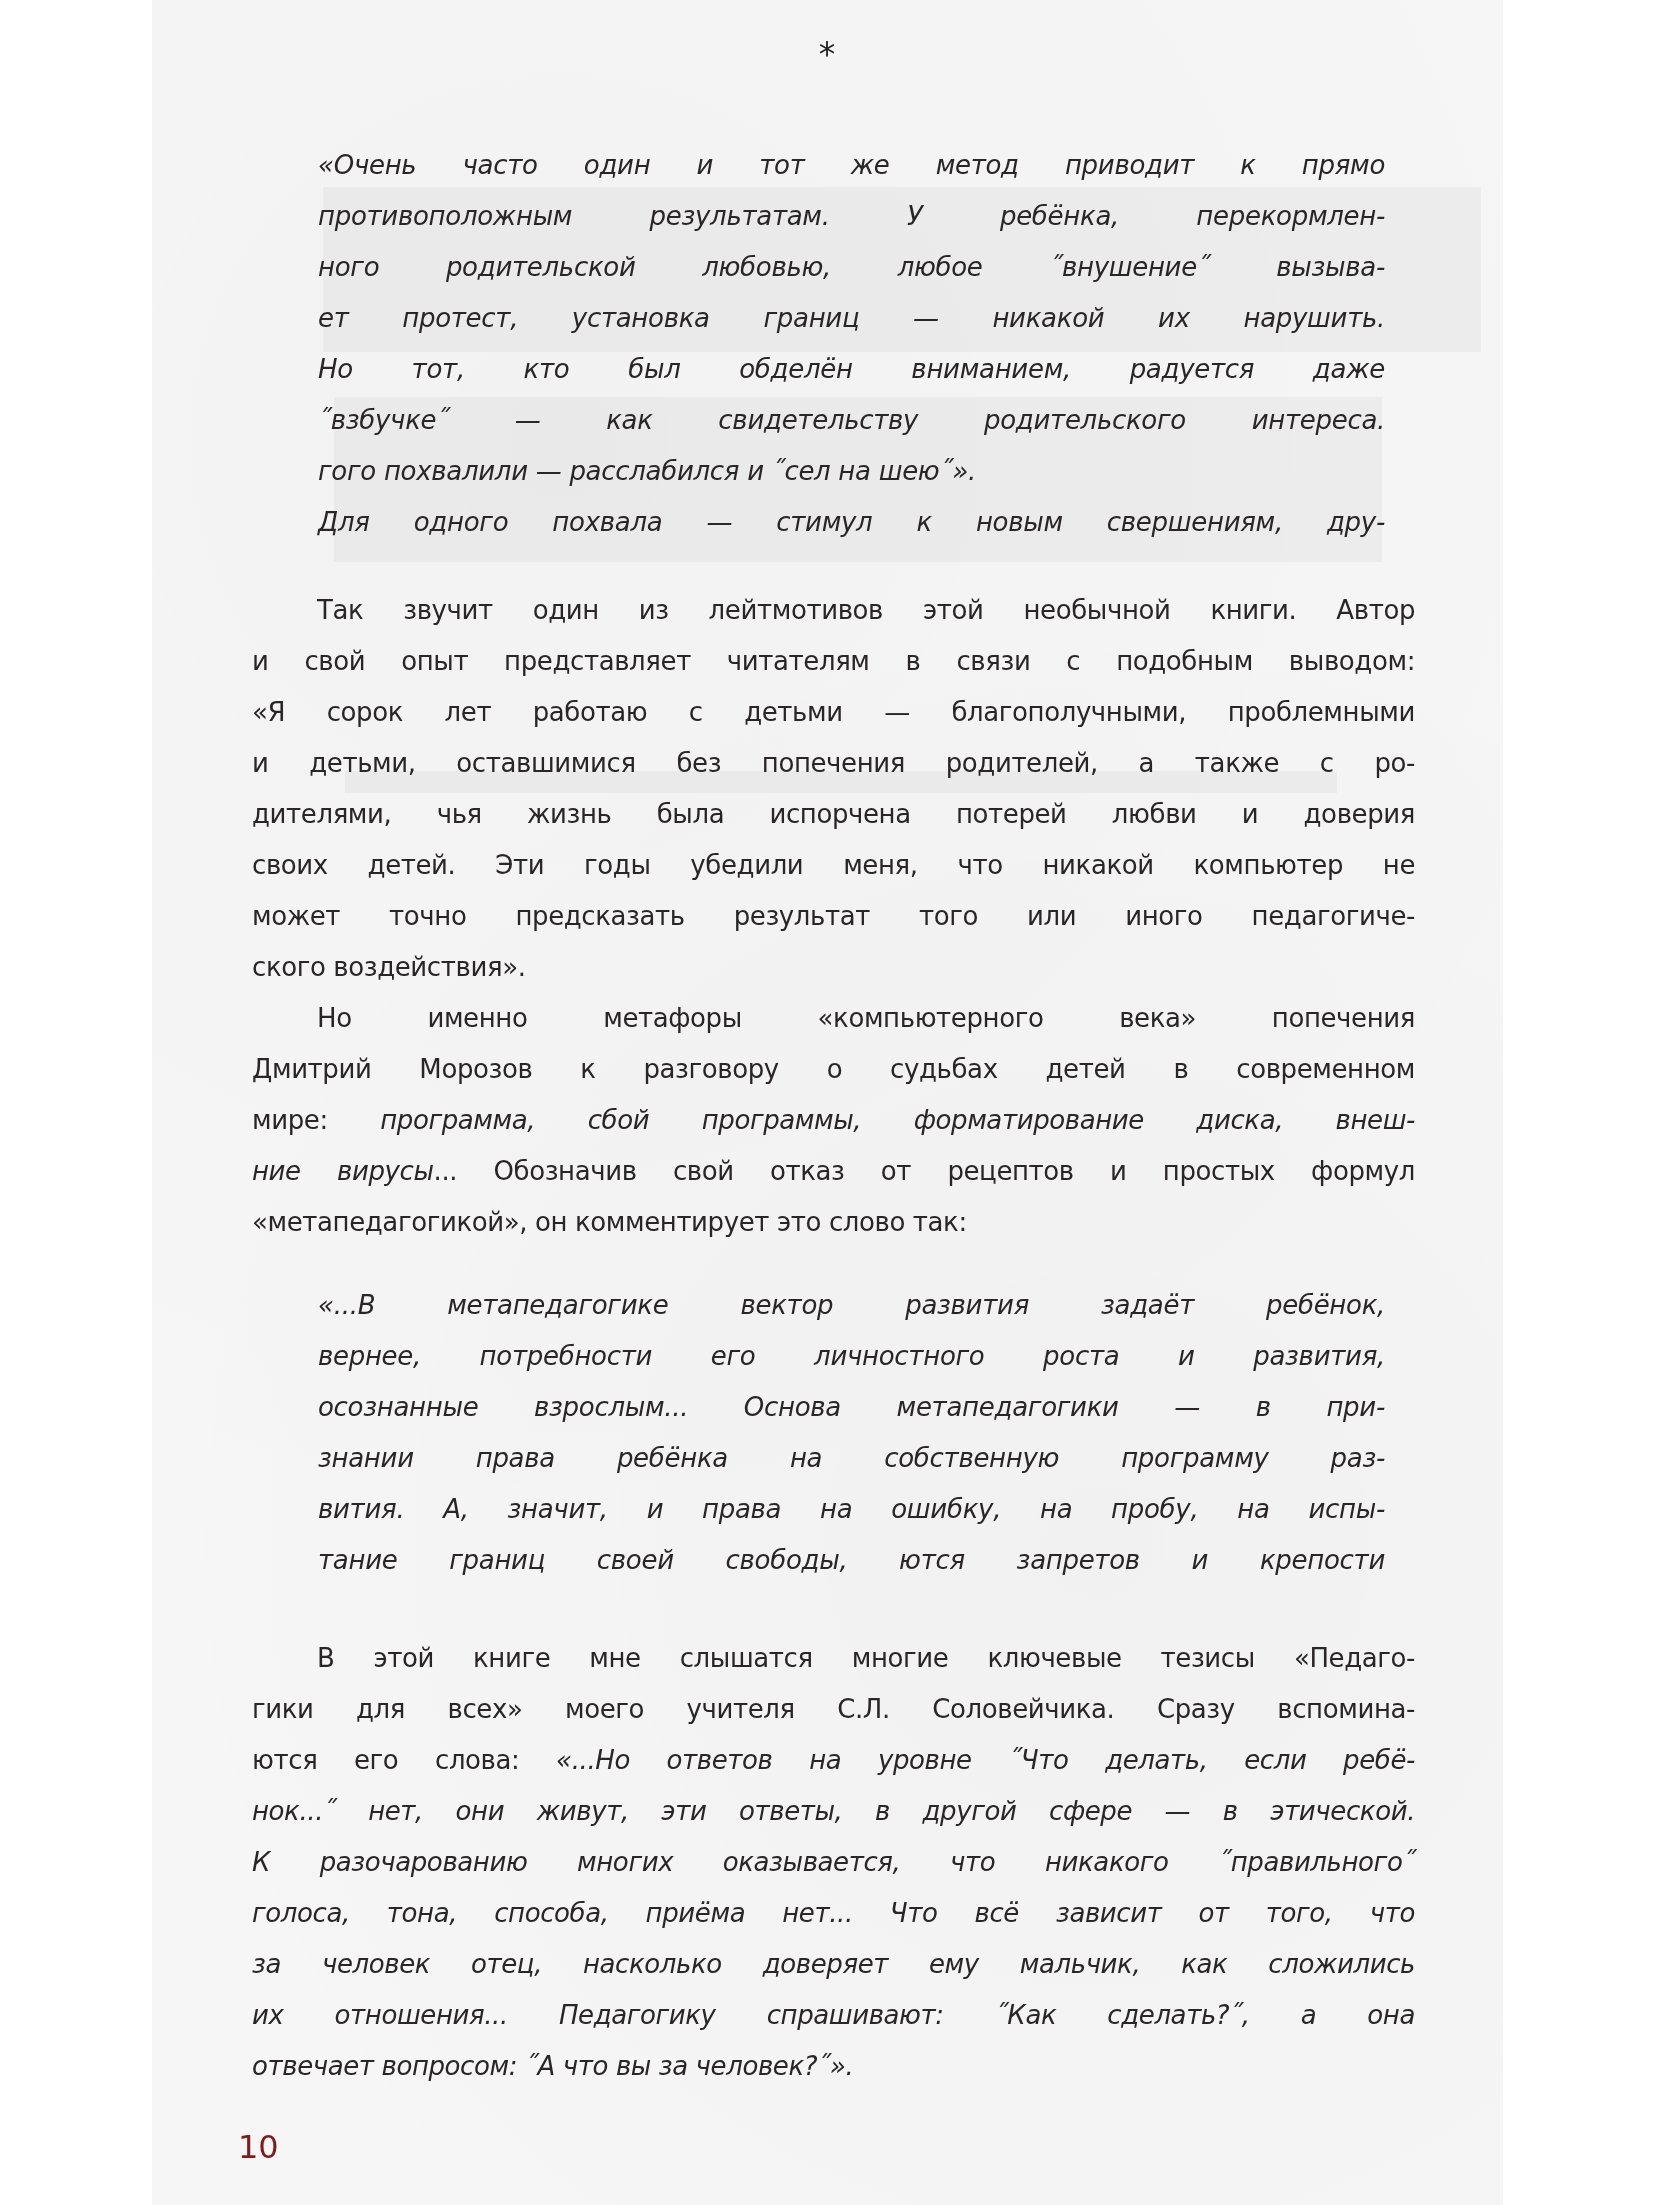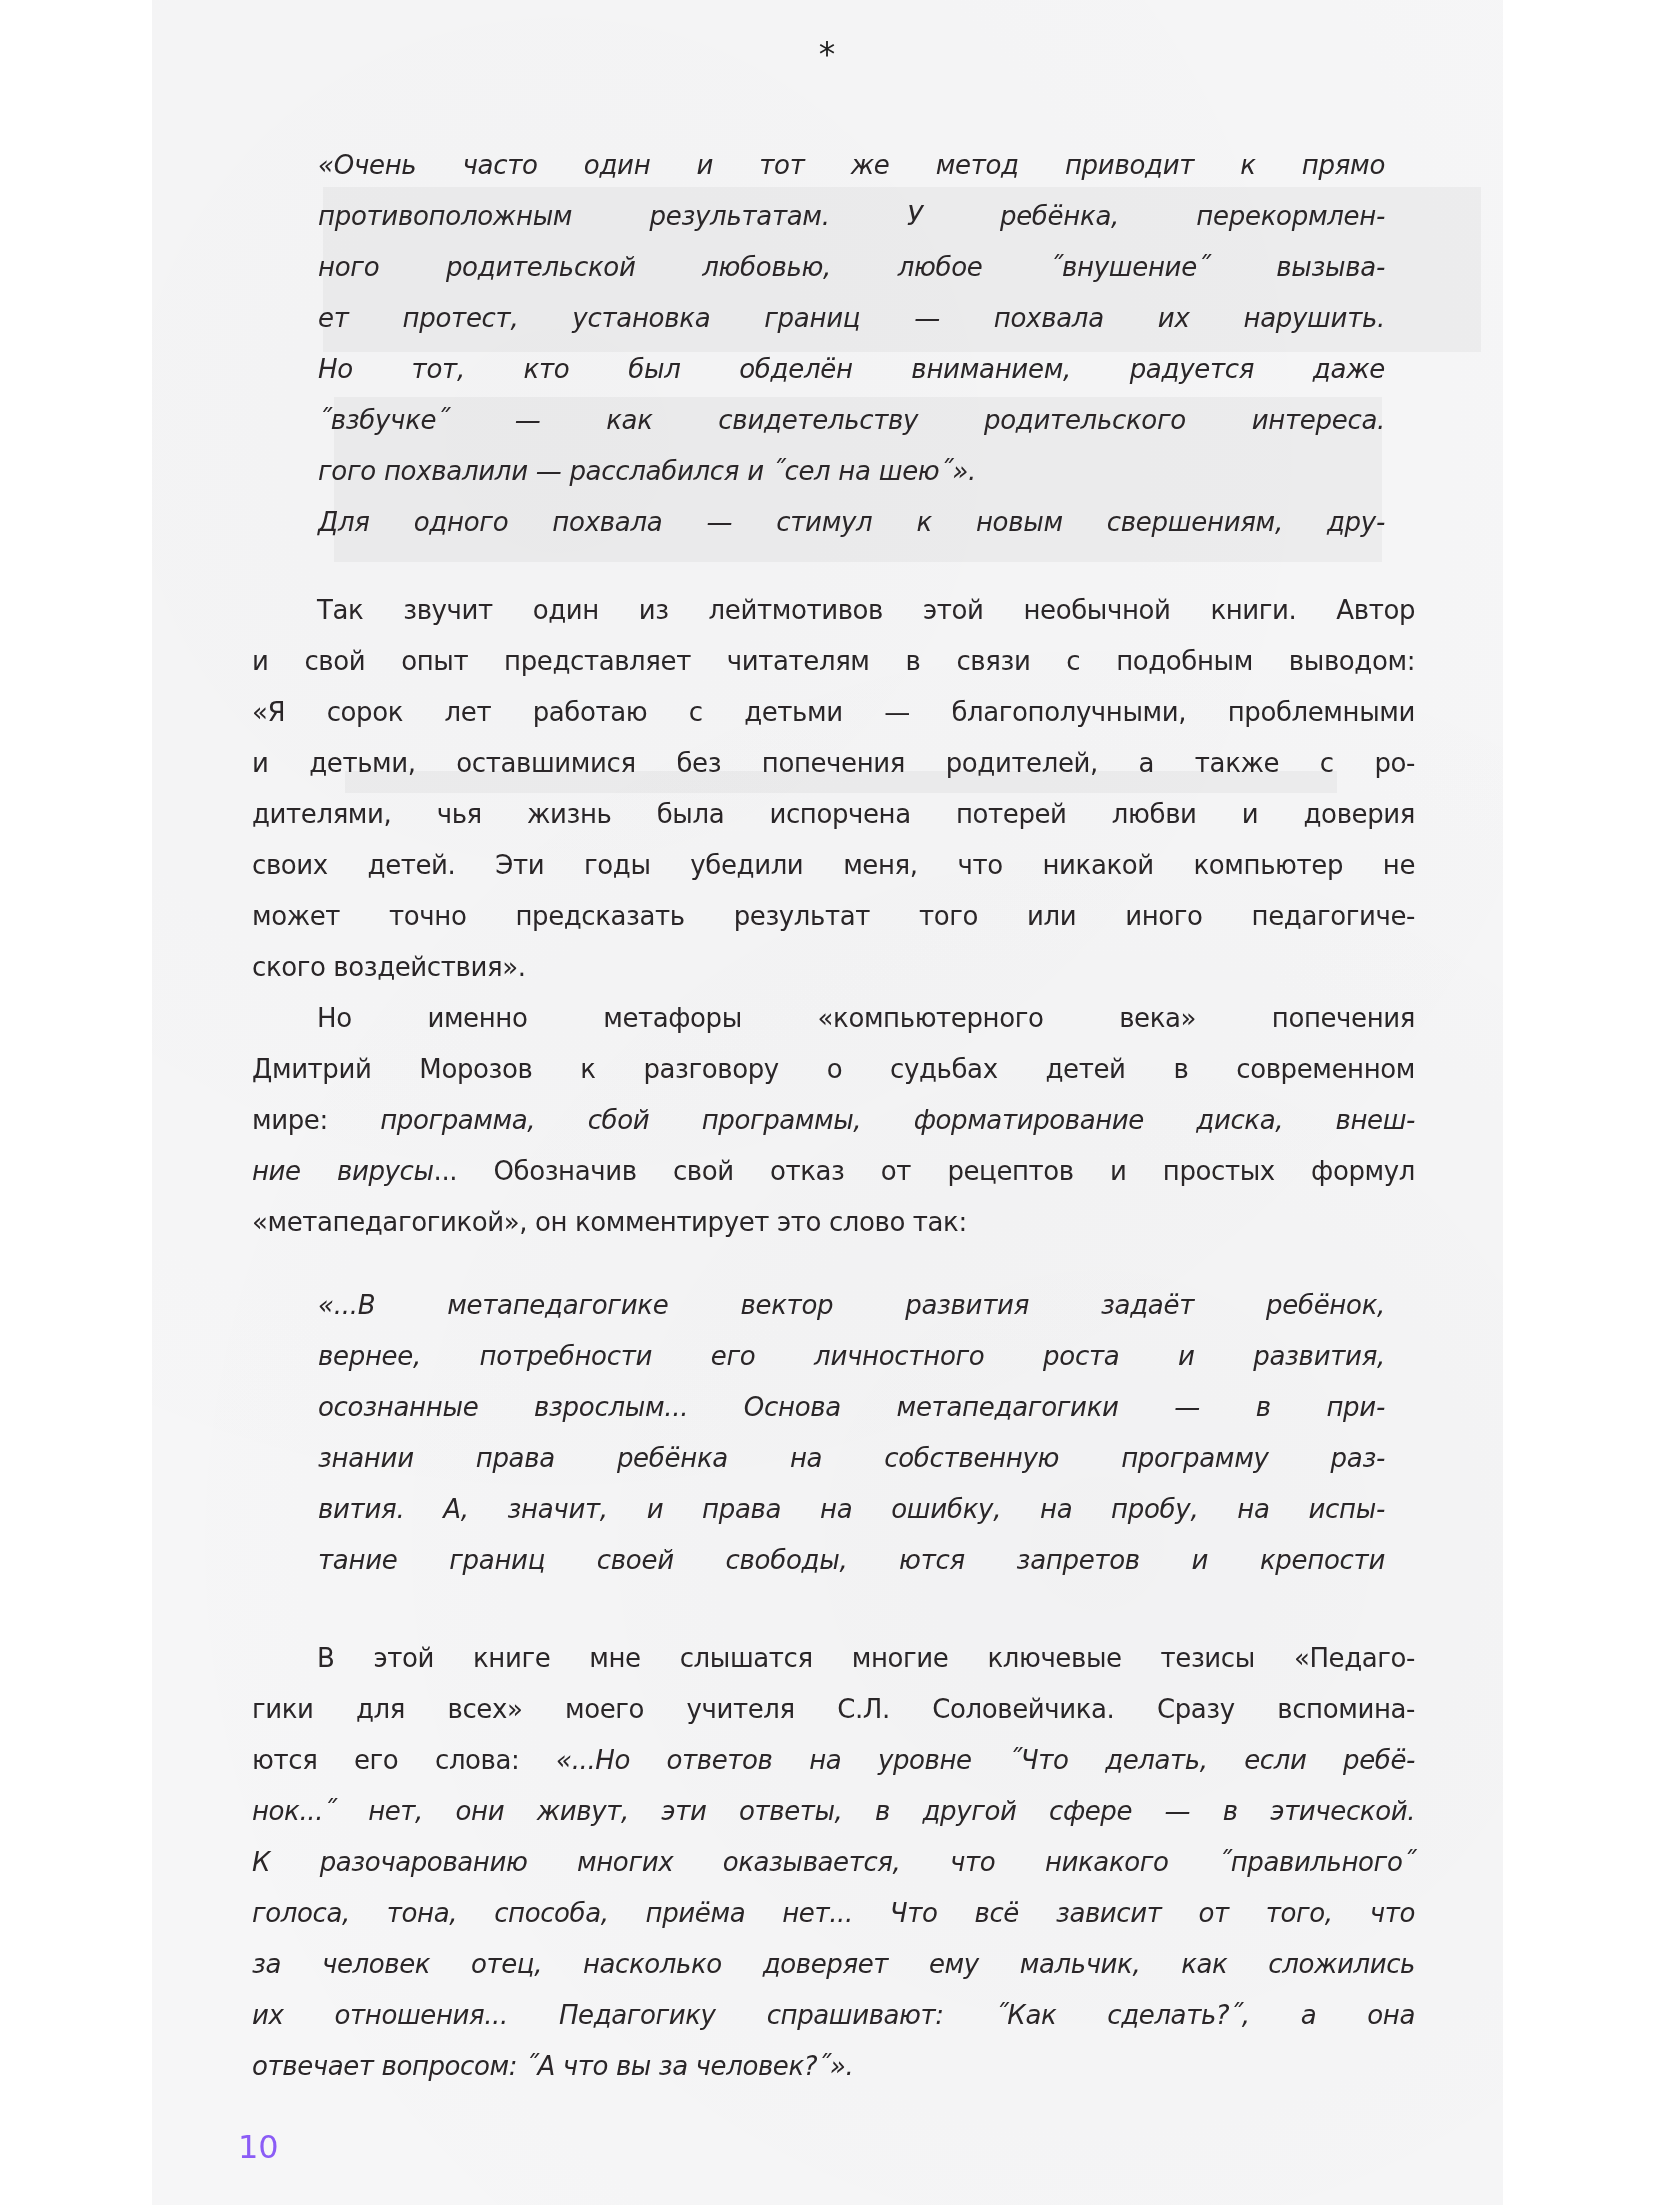--- a/index.html
+++ b/index.html
@@ -83,41 +83,41 @@
     }
     .it {
       font-style: italic;
     }
     .page-number {
       position: absolute;
       left: 238px;
       top: 2125px;
       font-size: 32px;
       line-height: 44px;
-      color: #8b5cf6;
+      color: #7f1d1d;
     }
   </style>
 </head>
 <body>
 
 <div class="page">
   <div class="ghost">
     <div class="band" style="left:11px; top:0; width:1158px; height:165px;"></div>
     <div class="band" style="left:22px; top:210px; width:1048px; height:165px;"></div>
     <div class="band" style="left:33px; top:584px; width:992px; height:22px;"></div>
   </div>
 </div>
 
 <div class="asterisk">*</div>
 
 <div class="block quote" style="top: 128px;">
   <span class="line">«Очень часто один и тот же метод приводит к прямо</span>
   <span class="line">противоположным результатам. У ребёнка, перекормлен-</span>
   <span class="line">ного родительской любовью, любое ˝внушение˝ вызыва-</span>
-  <span class="line">ет протест, установка границ — похвала их нарушить.</span>
+  <span class="line">ет протест, установка границ — никакой их нарушить.</span>
   <span class="line">Но тот, кто был обделён вниманием, радуется даже</span>
   <span class="line">˝взбучке˝ — как свидетельству родительского интереса.</span>
   <span class="line last">гого похвалили — расслабился и ˝сел на шею˝».</span>
   <span class="line">Для одного похвала — стимул к новым свершениям, дру-</span>
 </div>
 
 <div class="block body-text" style="top: 573px;">
   <span class="line indent">Так звучит один из лейтмотивов этой необычной книги. Автор</span>
   <span class="line">и свой опыт представляет читателям в связи с подобным выводом:</span>
   <span class="line">«Я сорок лет работаю с детьми — благополучными, проблемными</span>

